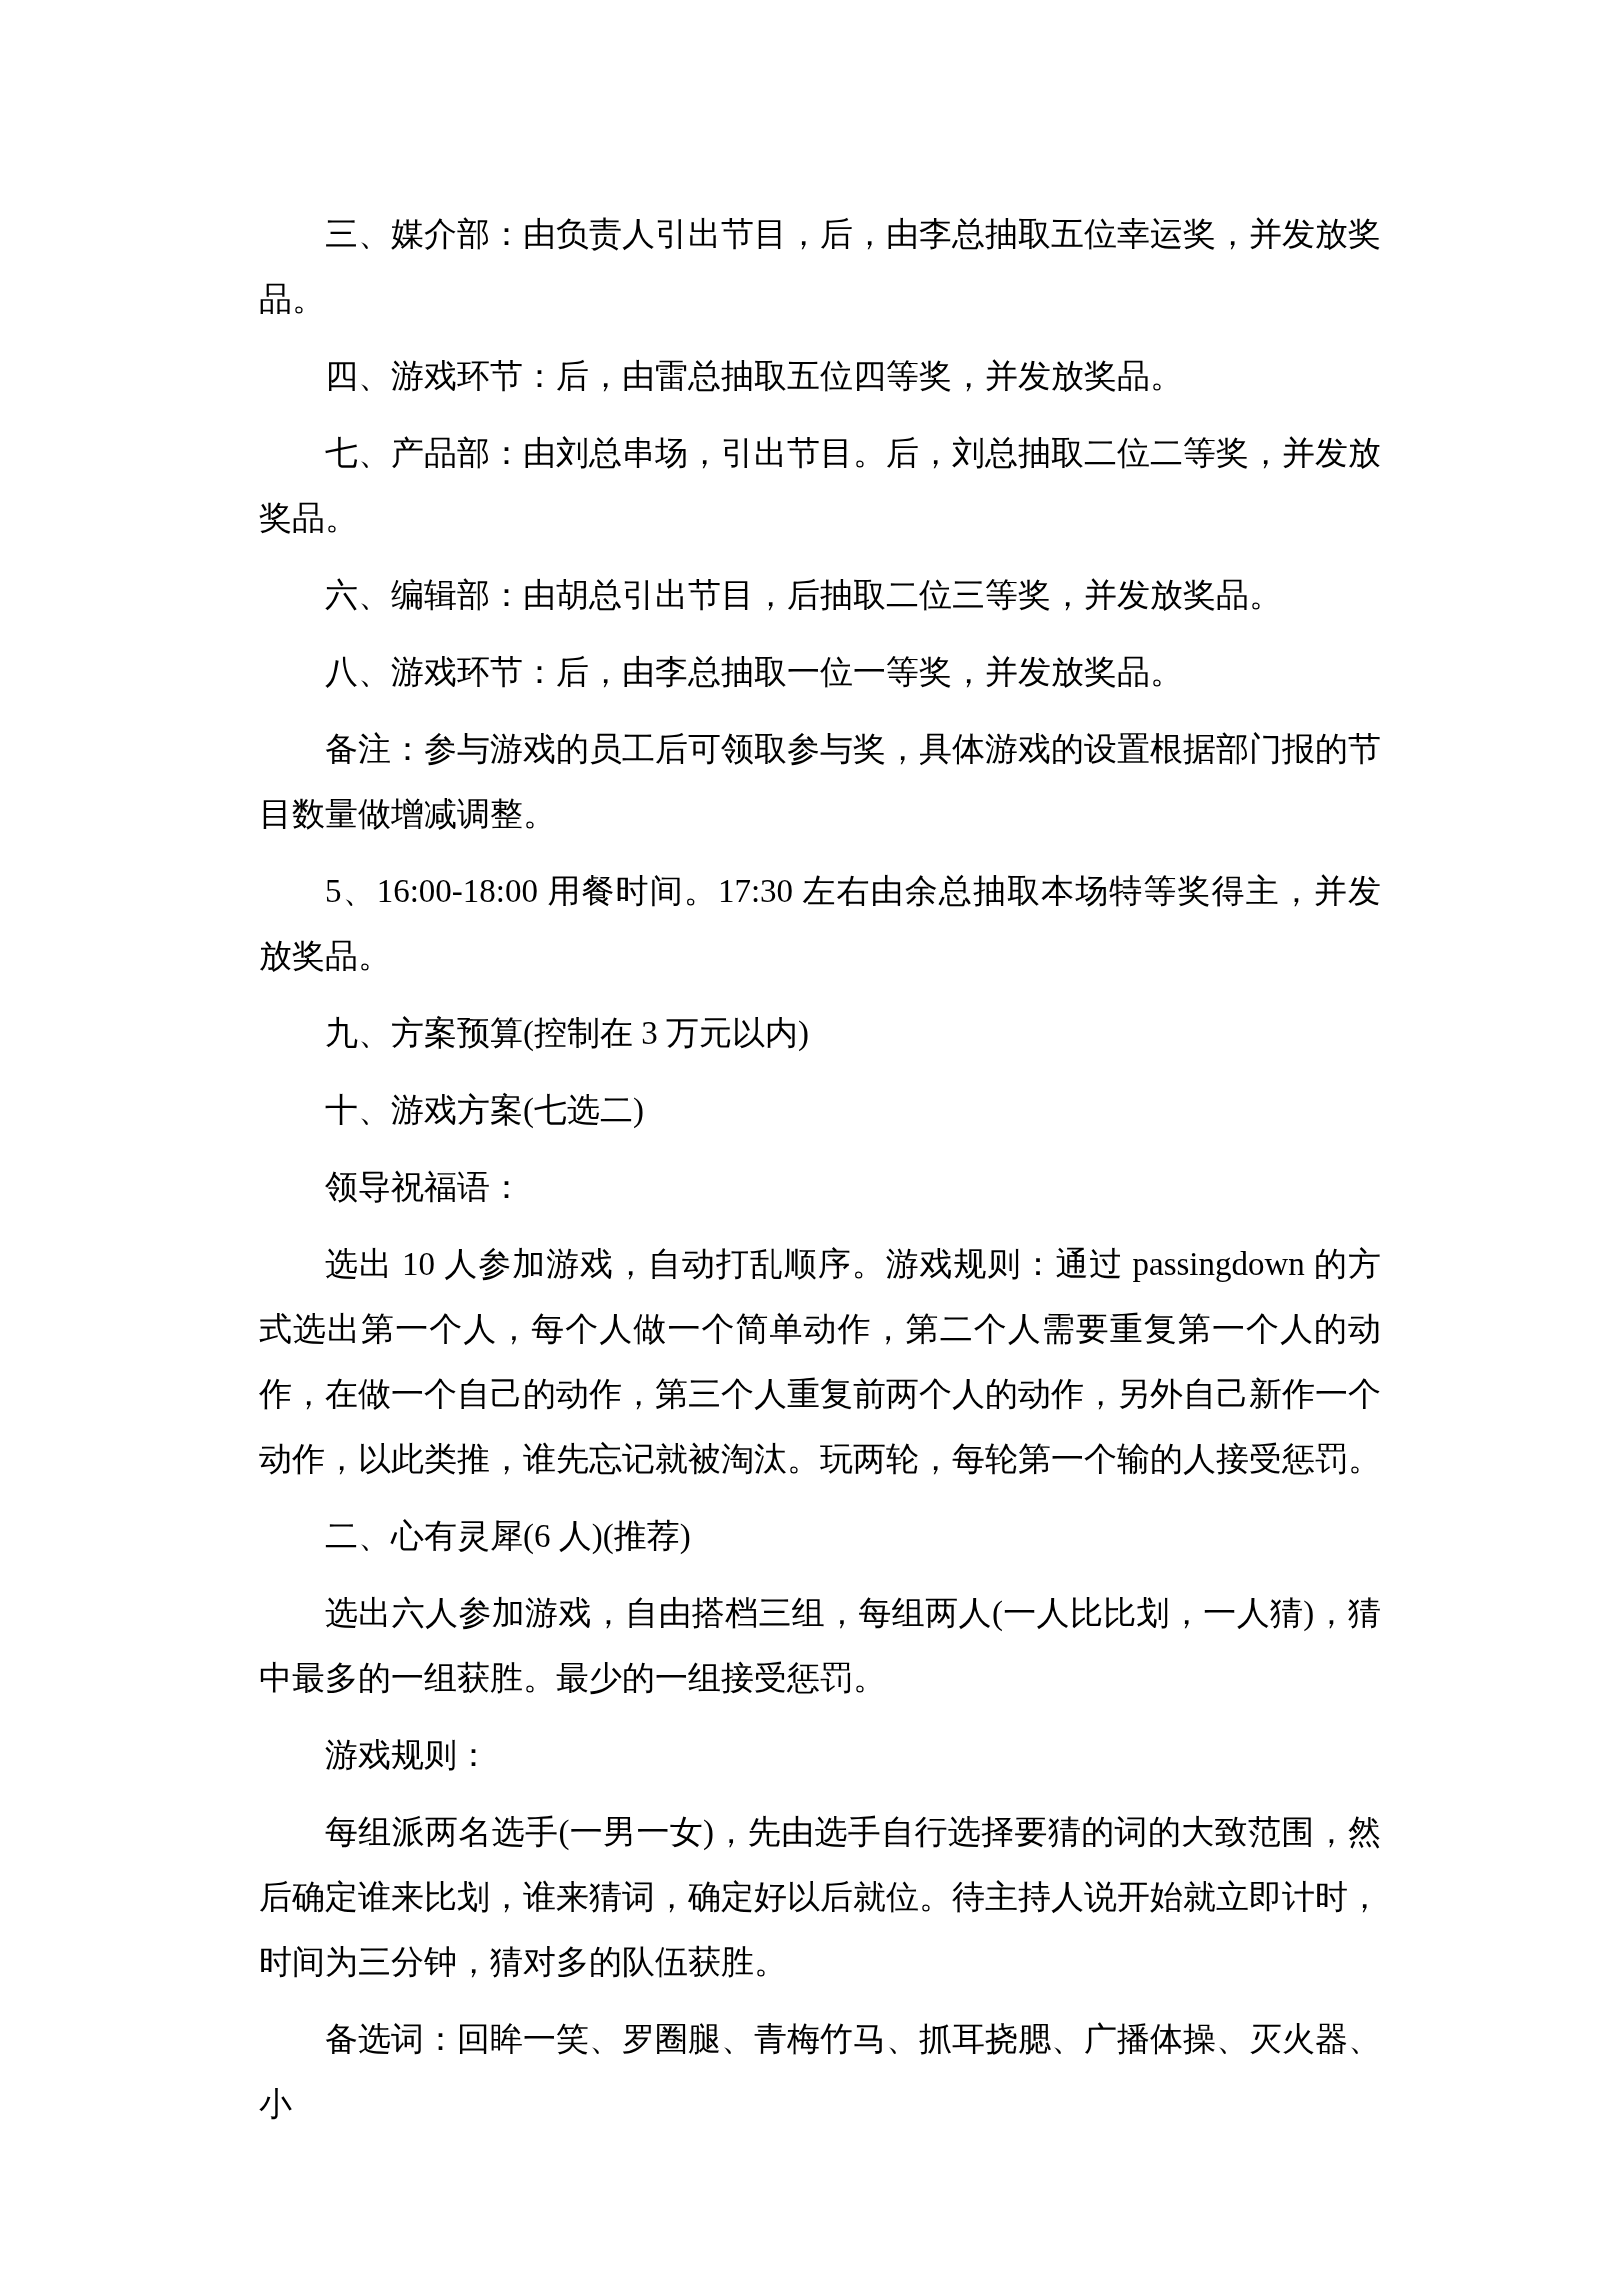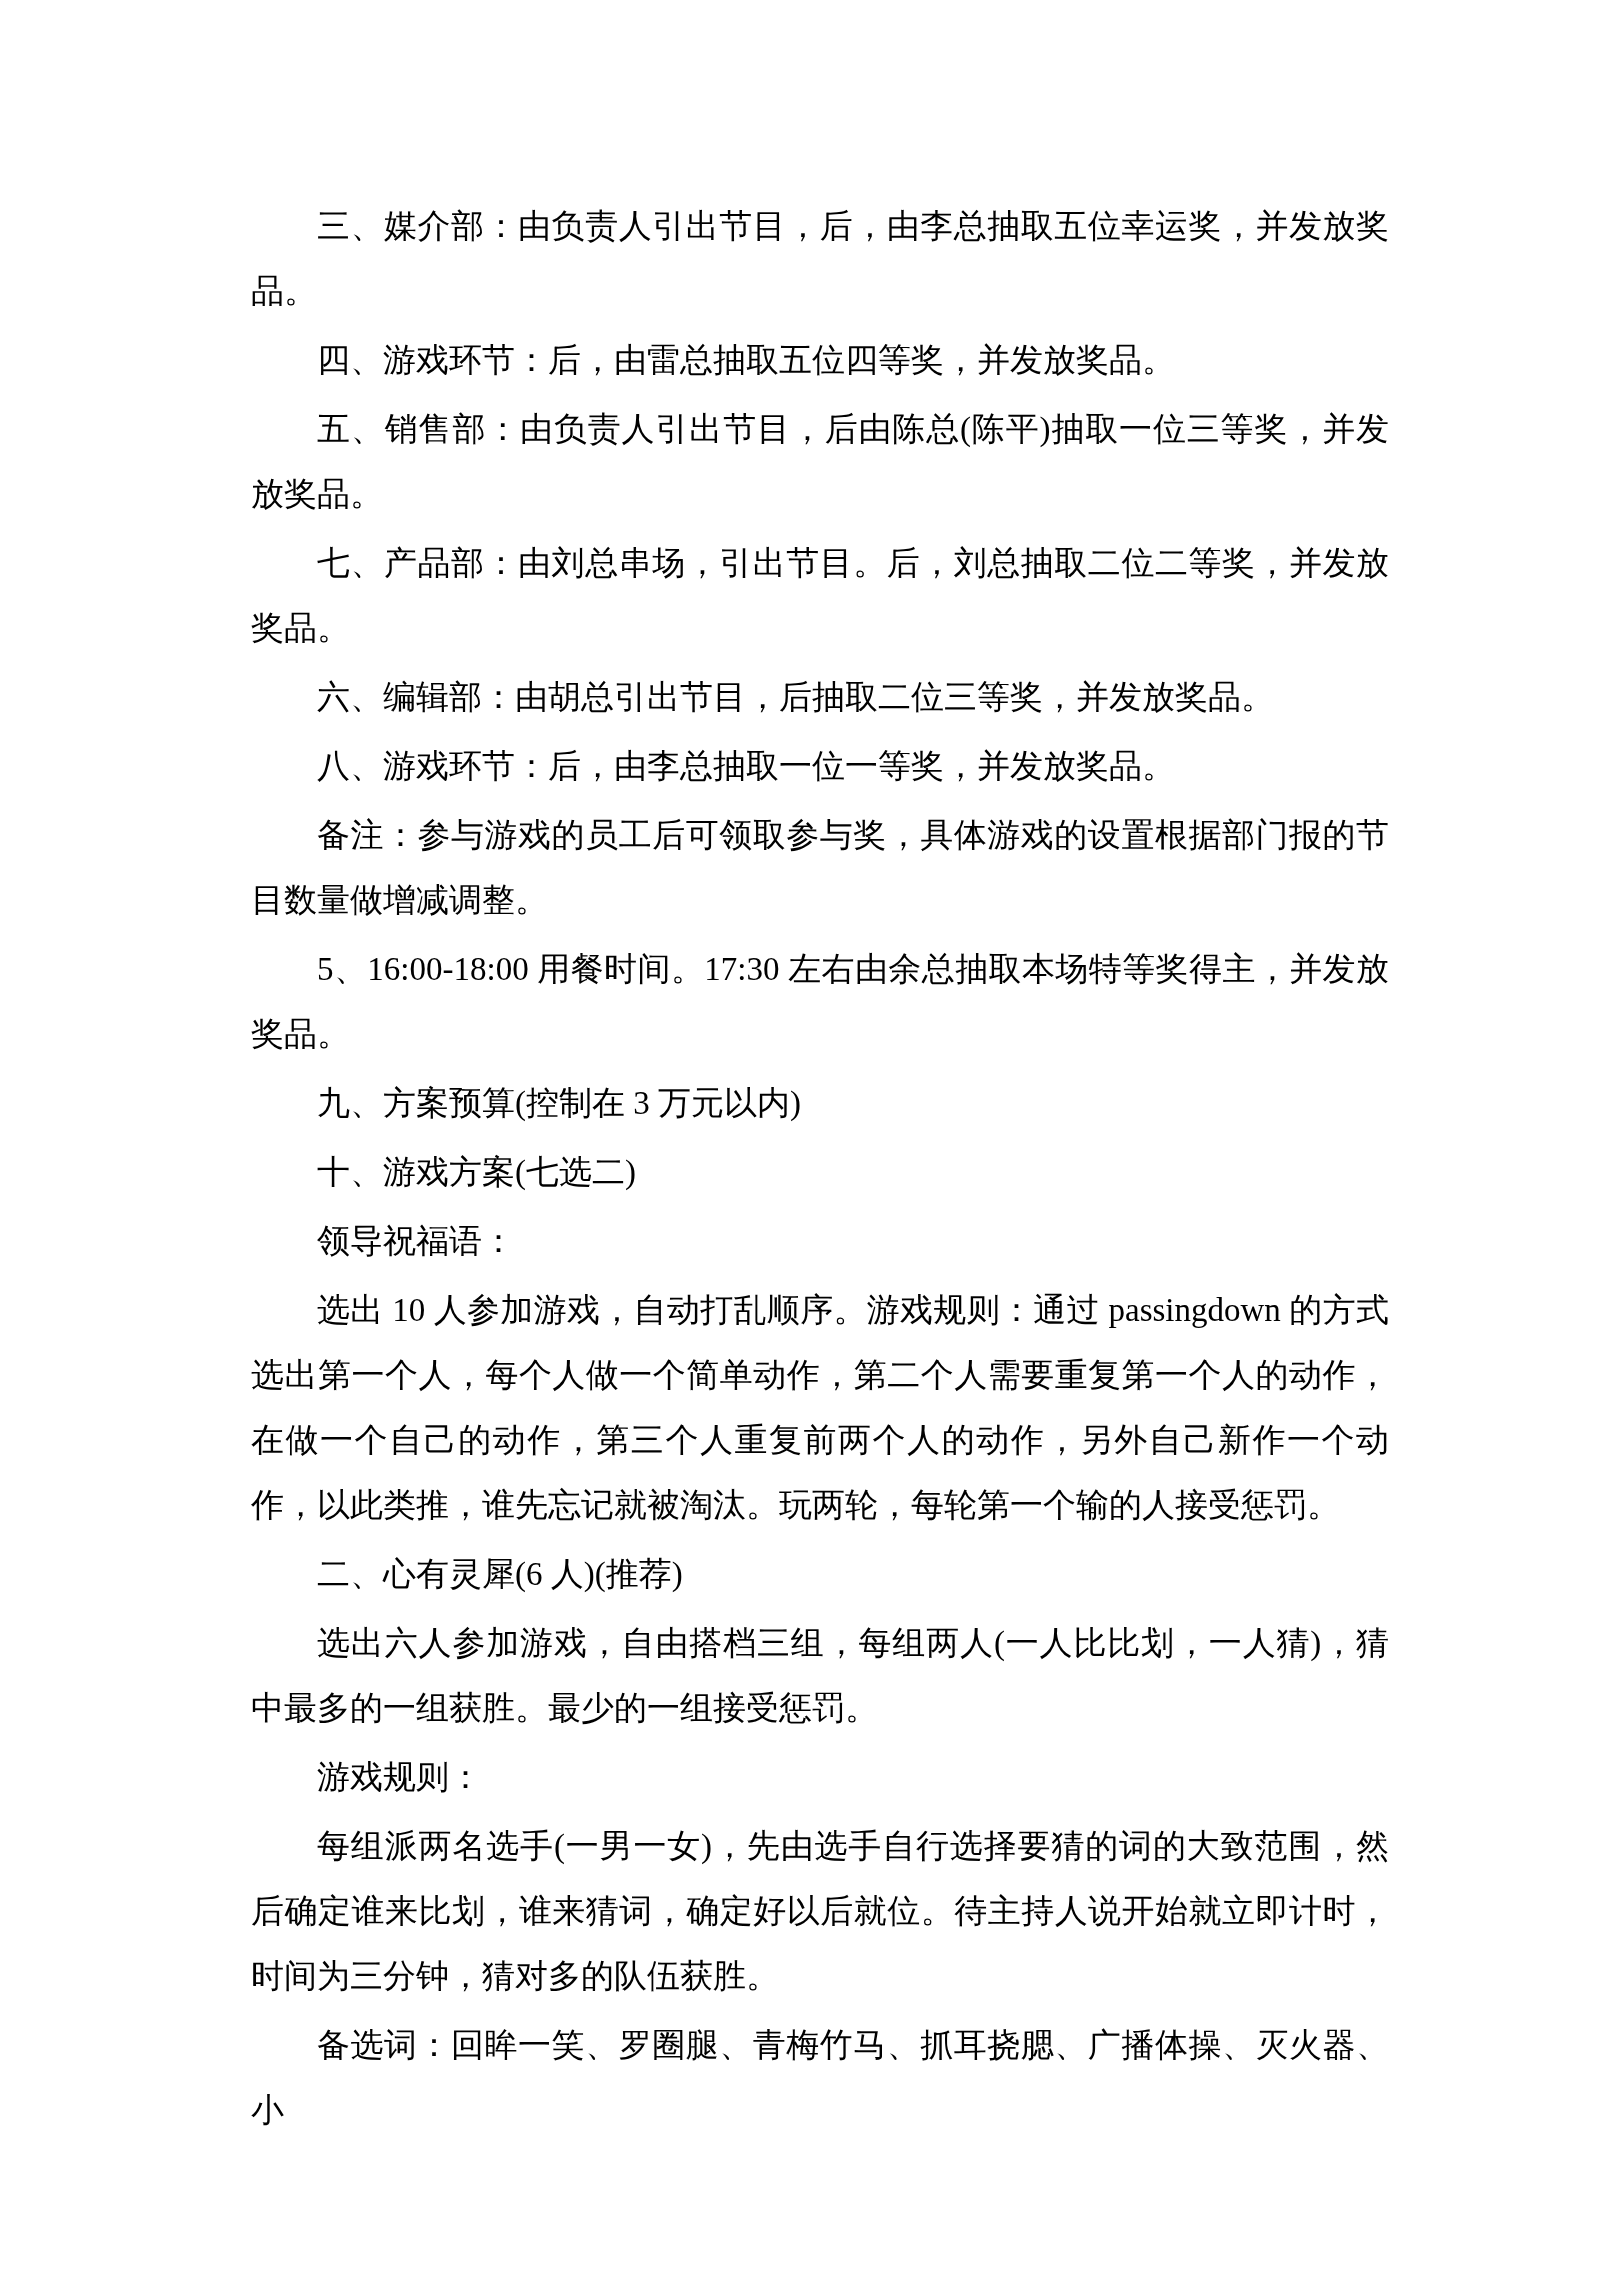--- a/index.html
+++ b/index.html
@@ -27,34 +27,33 @@
     position: absolute;
     top: 190px;
     left: 247px;
     width: 1146px;
     font-size: 33px;
     line-height: 65px;
     text-align: justify;
     letter-spacing: 0;
   }
   .content p {
-    margin: 4px;
+    margin: 12px;
     padding: 0;
     text-indent: 2em;
     word-break: break-all;
   }
 </style>
 </head>
 <body>
 
 <div class="page">
   <div class="content">
     <p>三、媒介部：由负责人引出节目，后，由李总抽取五位幸运奖，并发放奖品。</p>
     <p>四、游戏环节：后，由雷总抽取五位四等奖，并发放奖品。</p>
-    <p>五、销售部：由负责人引出节目，后由陈总(陈平)抽取一位三等奖，并发放奖品。</p>
     <p>七、产品部：由刘总串场，引出节目。后，刘总抽取二位二等奖，并发放奖品。</p>
     <p>六、编辑部：由胡总引出节目，后抽取二位三等奖，并发放奖品。</p>
     <p>八、游戏环节：后，由李总抽取一位一等奖，并发放奖品。</p>
     <p>备注：参与游戏的员工后可领取参与奖，具体游戏的设置根据部门报的节目数量做增减调整。</p>
     <p>5、16:00-18:00 用餐时间。17:30 左右由余总抽取本场特等奖得主，并发放奖品。</p>
     <p>九、方案预算(控制在 3 万元以内)</p>
     <p>十、游戏方案(七选二)</p>
     <p>领导祝福语：</p>
     <p>选出 10 人参加游戏，自动打乱顺序。游戏规则：通过 passingdown 的方式选出第一个人，每个人做一个简单动作，第二个人需要重复第一个人的动作，在做一个自己的动作，第三个人重复前两个人的动作，另外自己新作一个动作，以此类推，谁先忘记就被淘汰。玩两轮，每轮第一个输的人接受惩罚。</p>
     <p>二、心有灵犀(6 人)(推荐)</p>

